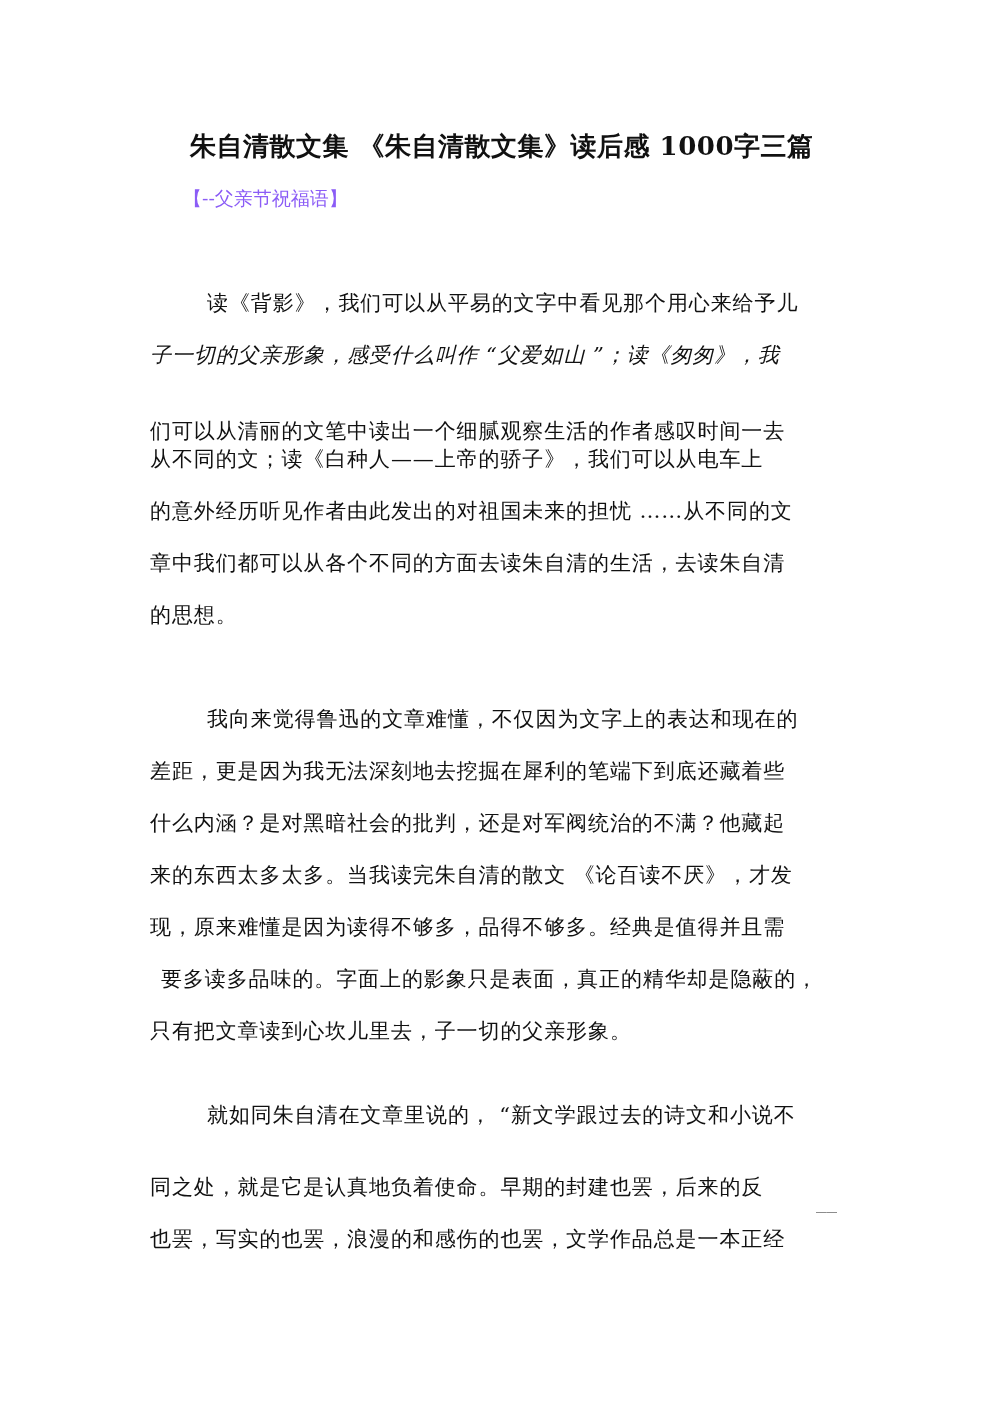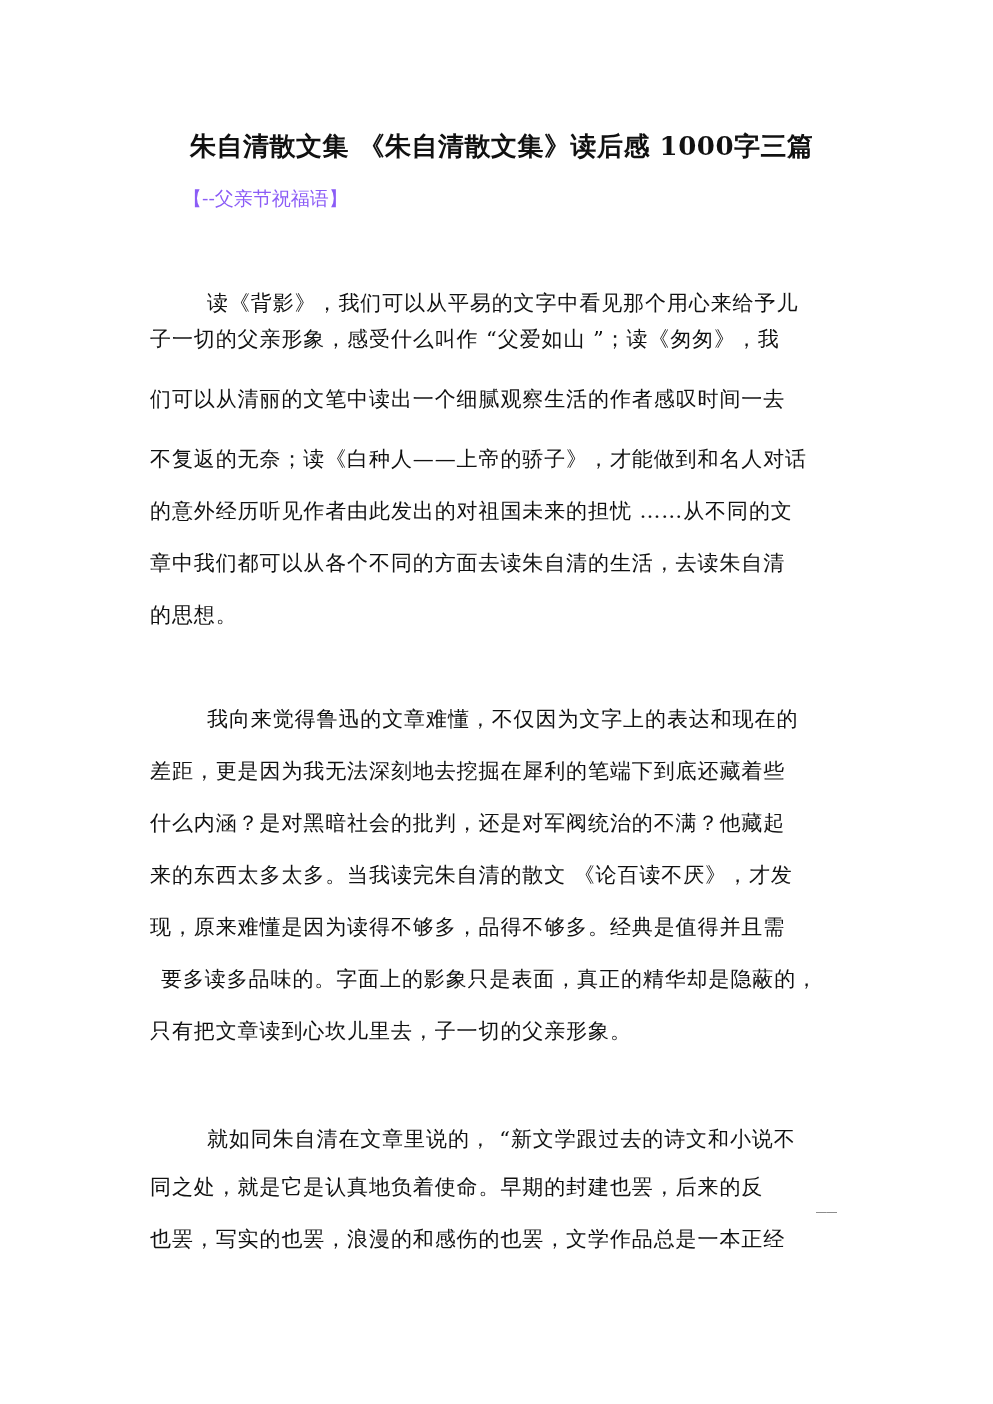--- a/index.html
+++ b/index.html
@@ -67,38 +67,38 @@
 </head>
 <body>
 
 <div class="page">
 
   <div class="title">朱自清散文集  《朱自清散文集》读后感 1000字三篇</div>
   <div class="subtitle">【--父亲节祝福语】</div>
 
   <div>
     <div class="line indent" style="top:288px;">读《背影》，我们可以从平易的文字中看见那个用心来给予儿</div>
-    <div class="line" style="top:324px;">子一切的父亲形象，感受什么叫作 “父爱如山 ”；读《匆匆》，我</div>
-    <div class="line" style="top:384px;">们可以从清丽的文笔中读出一个细腻观察生活的作者感叹时间一去</div>
-    <div class="line" style="top:444px;">不复返的无奈；读《白种人——上帝的骄子》，才能做到和名人对话</div>
+    <div class="line" style="top:340px;font-style:italic;">子一切的父亲形象，感受什么叫作 “父爱如山 ”；读《匆匆》，我</div>
+    <div class="line" style="top:416px;">们可以从清丽的文笔中读出一个细腻观察生活的作者感叹时间一去</div>
+    <div class="line" style="top:444px;">从不同的文；读《白种人——上帝的骄子》，我们可以从电车上</div>
     <div class="line" style="top:496px;">的意外经历听见作者由此发出的对祖国未来的担忧 ……从不同的文</div>
     <div class="line" style="top:548px;">章中我们都可以从各个不同的方面去读朱自清的生活，去读朱自清</div>
     <div class="line" style="top:600px;">的思想。</div>
   </div>
 
   <div>
     <div class="line indent" style="top:704px;">我向来觉得鲁迅的文章难懂，不仅因为文字上的表达和现在的</div>
     <div class="line" style="top:756px;">差距，更是因为我无法深刻地去挖掘在犀利的笔端下到底还藏着些</div>
     <div class="line" style="top:808px;">什么内涵？是对黑暗社会的批判，还是对军阀统治的不满？他藏起</div>
     <div class="line" style="top:860px;">来的东西太多太多。当我读完朱自清的散文 《论百读不厌》，才发</div>
     <div class="line" style="top:912px;">现，原来难懂是因为读得不够多，品得不够多。经典是值得并且需</div>
     <div class="line" style="top:964px;margin-left:11px;">要多读多品味的。字面上的影象只是表面，真正的精华却是隐蔽的，</div>
     <div class="line" style="top:1016px;">只有把文章读到心坎儿里去，子一切的父亲形象。</div>
   </div>
 
   <div>
-    <div class="line indent" style="top:1124px;">就如同朱自清在文章里说的， “新文学跟过去的诗文和小说不</div>
+    <div class="line indent" style="top:1100px;">就如同朱自清在文章里说的， “新文学跟过去的诗文和小说不</div>
     <div class="line" style="top:1172px;">同之处，就是它是认真地负着使命。早期的封建也罢，后来的反</div>
     <div class="blank-underline">__</div>
     <div class="line" style="top:1224px;">也罢，写实的也罢，浪漫的和感伤的也罢，文学作品总是一本正经</div>
   </div>
 
 </div>
 
 </body></html>

